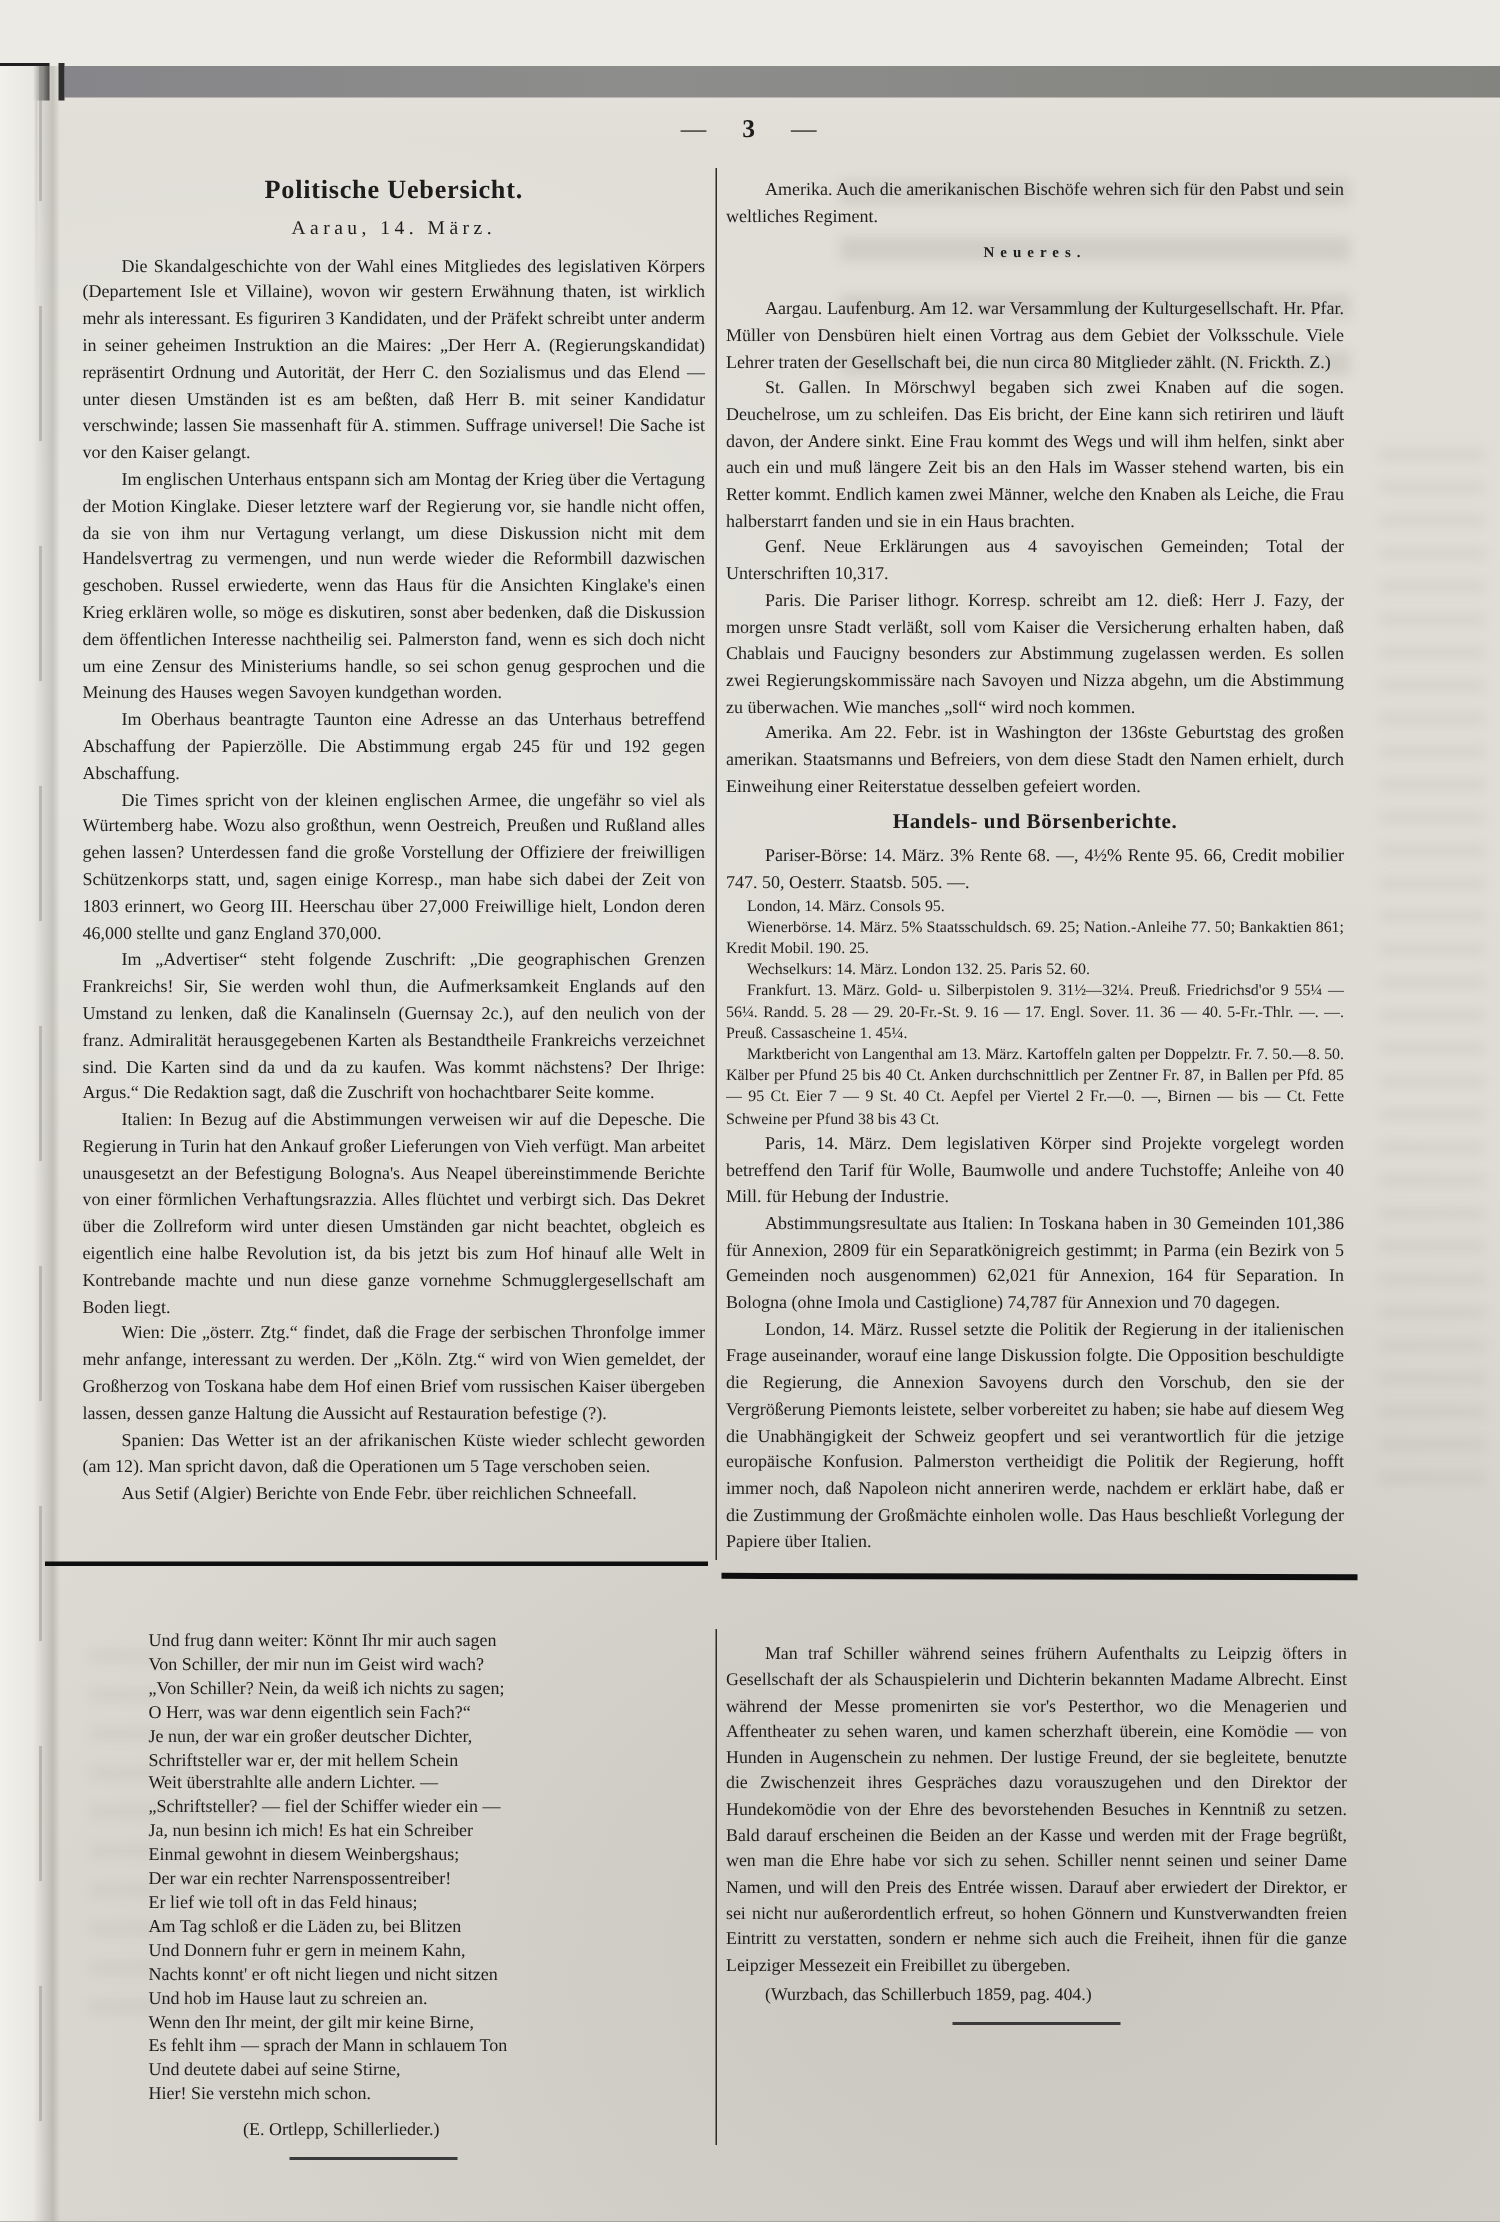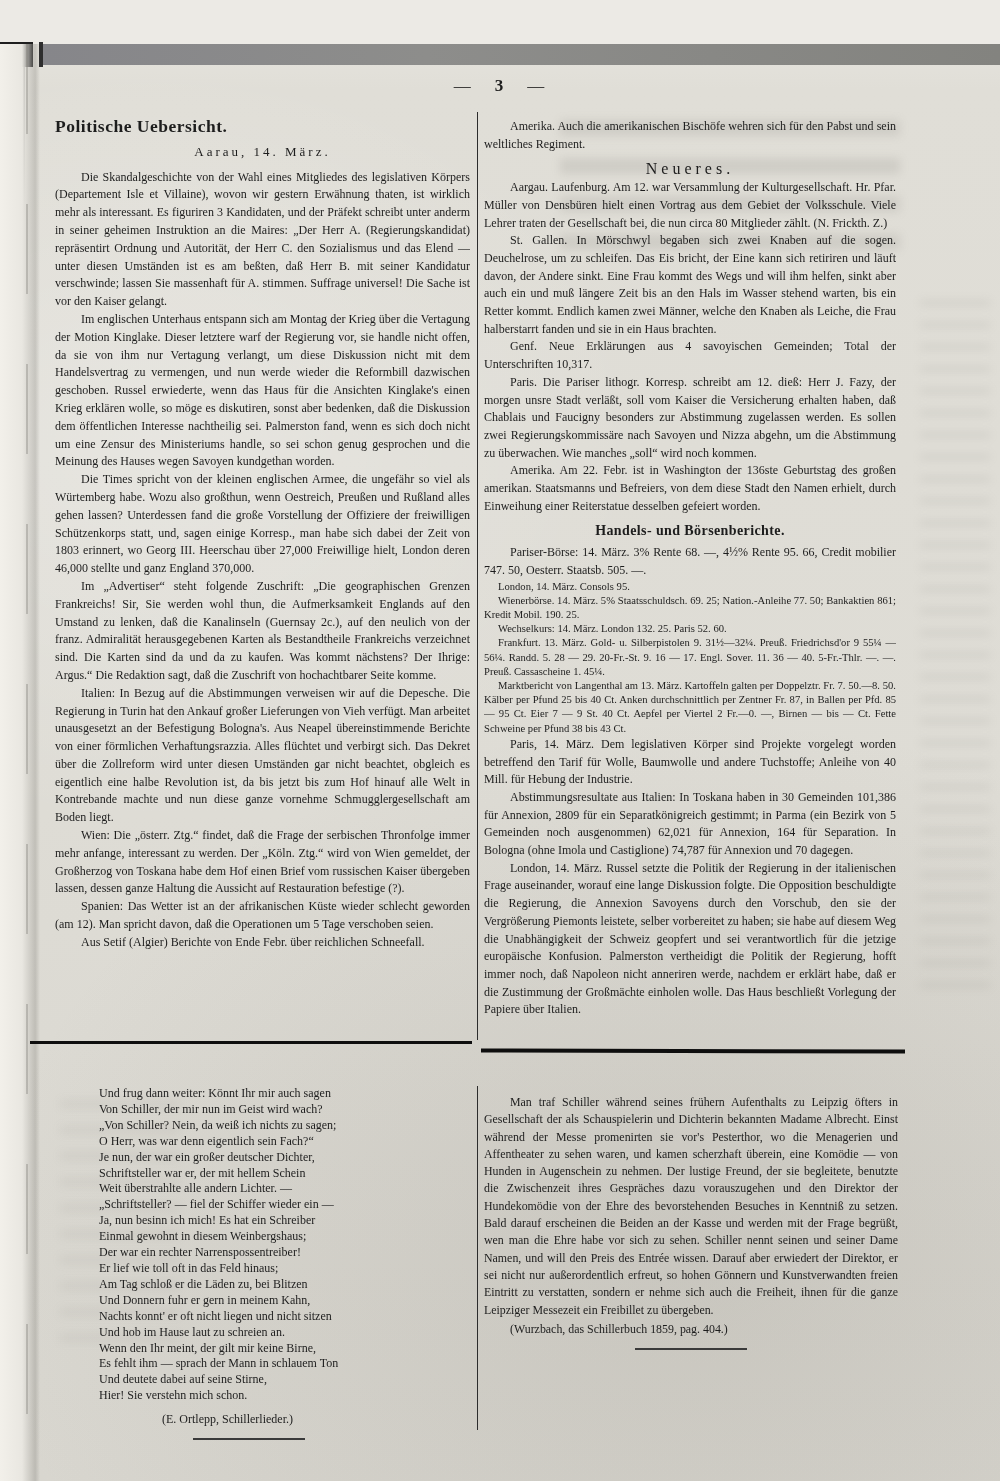--- a/index.html
+++ b/index.html
@@ -42,23 +42,23 @@
   .end-rule{width:112px;height:2px;background:#3a3a3a;margin:10px auto 0 auto;}
 
   .page-number{position:absolute;left:0;top:76px;width:1000px;text-align:center;font-size:17px;font-weight:bold;letter-spacing:2px;}
   .page-number .dash{padding:0 22px;font-weight:normal;}
 
   .col{position:absolute;top:118px;height:922px;overflow:hidden;}
   .left-col{left:55px;width:415px;font-size:12px;line-height:17.8px;}
   .right-col{left:484px;width:412px;font-size:12px;line-height:17.7px;}
   .para{margin:0;text-indent:26px;text-align:justify;}
   .para.small{font-size:10.6px;line-height:14.2px;text-indent:14px;}
-  h1.sec{font-size:17.5px;text-align:left;margin:0 0 7px 0;font-weight:bold;letter-spacing:.5px;}
+  h1.sec{font-size:17.5px;text-align:center;margin:0 0 7px 0;font-weight:bold;letter-spacing:.5px;}
   .dateline{text-align:center;font-size:13px;letter-spacing:3px;margin:0 0 8px 0;}
-  h2.sec{font-size:16px;text-align:center;margin:7px 0 1px 0;font-weight:normal;letter-spacing:4px;}
+  h2.sec{font-size:10px;text-align:center;margin:7px 0 19px 0;font-weight:bold;letter-spacing:4px;}
   h3.sec{font-size:14px;text-align:center;margin:7px 0 4px 0;font-weight:bold;letter-spacing:.4px;}
 
   .feu-left{position:absolute;left:41px;top:1086px;width:415px;font-size:12px;line-height:15.9px;}
   .verses{padding-left:58px;}
   .verse{white-space:nowrap;}
   .poem-sig{text-align:center;padding-right:42px;margin-top:8px;font-size:12px;}
   .feu-right{position:absolute;left:484px;top:1094px;width:414px;font-size:11.9px;line-height:17.3px;}
   .anec-src{text-indent:26px;margin-top:2px;}
 </style>
 </head>
@@ -84,20 +84,21 @@
   <div class="col-rule rule-bottom"></div>
   <div class="hrule hrule-left"></div>
   <div class="hrule hrule-right"></div>
 
   <div class="col left-col">
     <h1 class="sec">Politische Uebersicht.</h1>
     <div class="dateline">Aarau, 14. März.</div>
     <div>
         <p class="para">Die Skandalgeschichte von der Wahl eines Mitgliedes des legislativen Körpers (Departement Isle et Villaine), wovon wir gestern Erwähnung thaten, ist wirklich mehr als interessant. Es figuriren 3 Kandidaten, und der Präfekt schreibt unter anderm in seiner geheimen Instruktion an die Maires: „Der Herr A. (Regierungskandidat) repräsentirt Ordnung und Autorität, der Herr C. den Sozialismus und das Elend — unter diesen Umständen ist es am beßten, daß Herr B. mit seiner Kandidatur verschwinde; lassen Sie massenhaft für A. stimmen. Suffrage universel! Die Sache ist vor den Kaiser gelangt.</p>
         <p class="para">Im englischen Unterhaus entspann sich am Montag der Krieg über die Vertagung der Motion Kinglake. Dieser letztere warf der Regierung vor, sie handle nicht offen, da sie von ihm nur Vertagung verlangt, um diese Diskussion nicht mit dem Handelsvertrag zu vermengen, und nun werde wieder die Reformbill dazwischen geschoben. Russel erwiederte, wenn das Haus für die Ansichten Kinglake's einen Krieg erklären wolle, so möge es diskutiren, sonst aber bedenken, daß die Diskussion dem öffentlichen Interesse nachtheilig sei. Palmerston fand, wenn es sich doch nicht um eine Zensur des Ministeriums handle, so sei schon genug gesprochen und die Meinung des Hauses wegen Savoyen kundgethan worden.</p>
+        <p class="para">Im Oberhaus beantragte Taunton eine Adresse an das Unterhaus betreffend Abschaffung der Papierzölle. Die Abstimmung ergab 245 für und 192 gegen Abschaffung.</p>
         <p class="para">Die Times spricht von der kleinen englischen Armee, die ungefähr so viel als Würtemberg habe. Wozu also großthun, wenn Oestreich, Preußen und Rußland alles gehen lassen? Unterdessen fand die große Vorstellung der Offiziere der freiwilligen Schützenkorps statt, und, sagen einige Korresp., man habe sich dabei der Zeit von 1803 erinnert, wo Georg III. Heerschau über 27,000 Freiwillige hielt, London deren 46,000 stellte und ganz England 370,000.</p>
         <p class="para">Im „Advertiser“ steht folgende Zuschrift: „Die geographischen Grenzen Frankreichs! Sir, Sie werden wohl thun, die Aufmerksamkeit Englands auf den Umstand zu lenken, daß die Kanalinseln (Guernsay 2c.), auf den neulich von der franz. Admiralität herausgegebenen Karten als Bestandtheile Frankreichs verzeichnet sind. Die Karten sind da und da zu kaufen. Was kommt nächstens? Der Ihrige: Argus.“ Die Redaktion sagt, daß die Zuschrift von hochachtbarer Seite komme.</p>
         <p class="para">Italien: In Bezug auf die Abstimmungen verweisen wir auf die Depesche. Die Regierung in Turin hat den Ankauf großer Lieferungen von Vieh verfügt. Man arbeitet unausgesetzt an der Befestigung Bologna's. Aus Neapel übereinstimmende Berichte von einer förmlichen Verhaftungsrazzia. Alles flüchtet und verbirgt sich. Das Dekret über die Zollreform wird unter diesen Umständen gar nicht beachtet, obgleich es eigentlich eine halbe Revolution ist, da bis jetzt bis zum Hof hinauf alle Welt in Kontrebande machte und nun diese ganze vornehme Schmugglergesellschaft am Boden liegt.</p>
         <p class="para">Wien: Die „österr. Ztg.“ findet, daß die Frage der serbischen Thronfolge immer mehr anfange, interessant zu werden. Der „Köln. Ztg.“ wird von Wien gemeldet, der Großherzog von Toskana habe dem Hof einen Brief vom russischen Kaiser übergeben lassen, dessen ganze Haltung die Aussicht auf Restauration befestige (?).</p>
         <p class="para">Spanien: Das Wetter ist an der afrikanischen Küste wieder schlecht geworden (am 12). Man spricht davon, daß die Operationen um 5 Tage verschoben seien.</p>
         <p class="para">Aus Setif (Algier) Berichte von Ende Febr. über reichlichen Schneefall.</p>
       </div>
   </div>
 
   <div class="col right-col">

